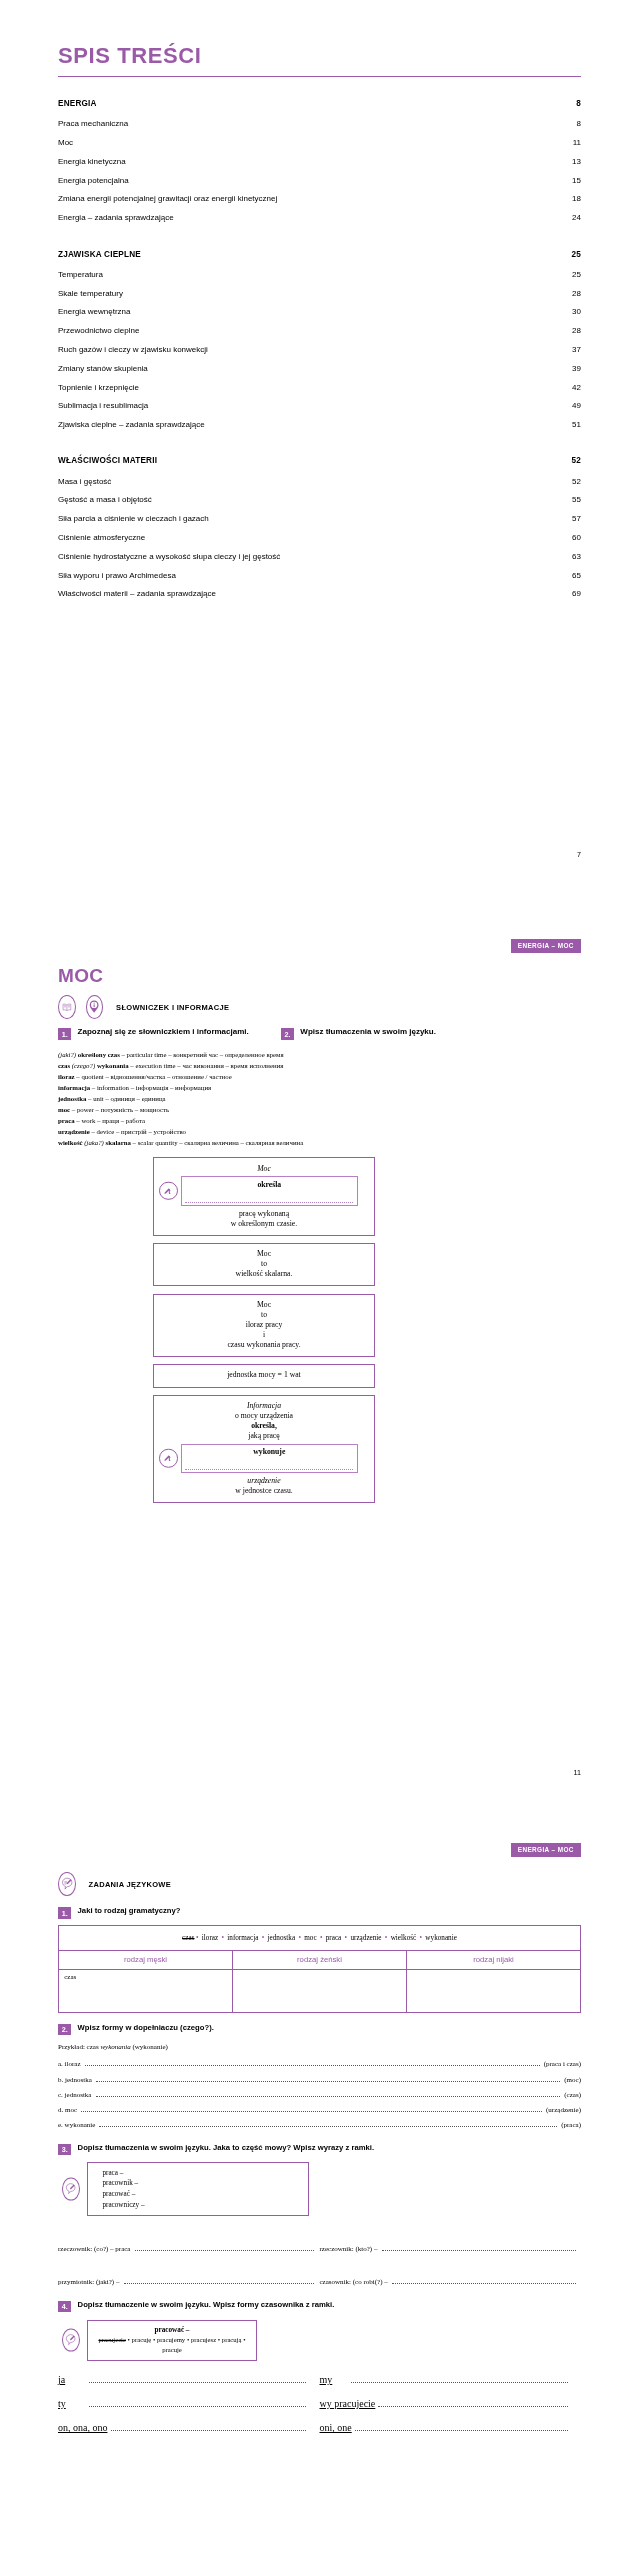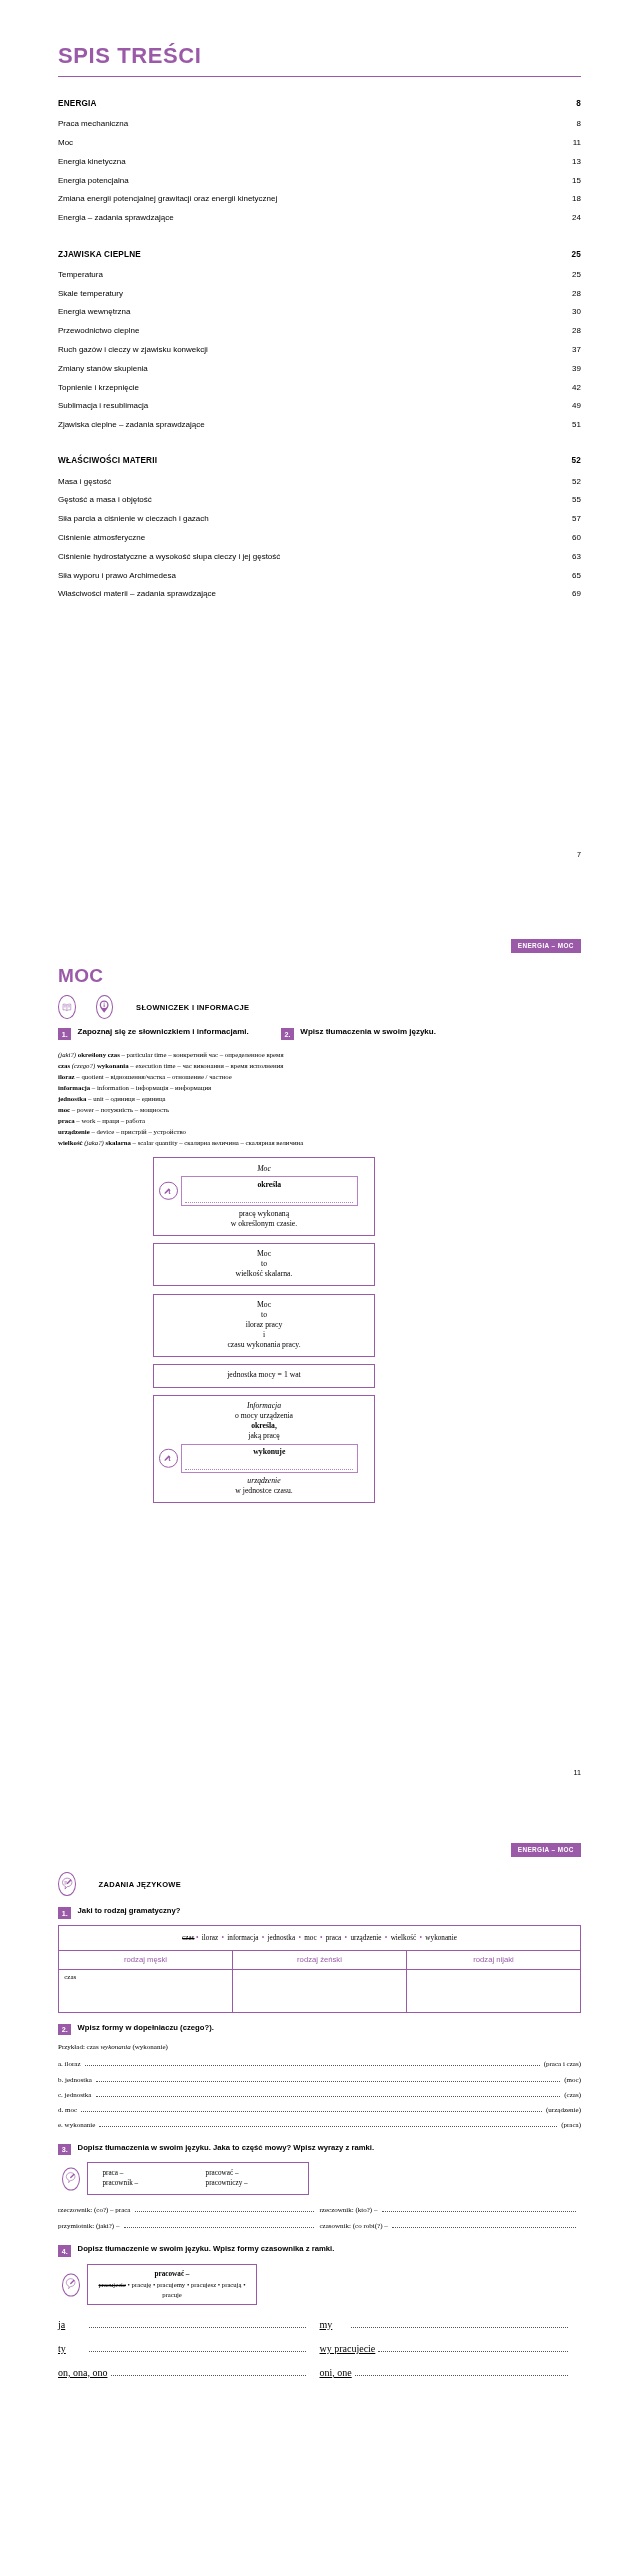--- a/index.html
+++ b/index.html
@@ -72,21 +72,21 @@
     color: #9a5aa8;
     font-size: 19px;
     font-weight: 700;
     letter-spacing: 0.3px;
     padding-top: 61px;
     margin: 0 0 8.2px 0;
   }
   .sec-head {
     display: flex;
     align-items: center;
-    gap: 20px;
+    gap: 10px;
     margin: 7.2px 0 9.3px 0;
     position: relative;
     z-index: 4;
   }
   .sec-head .sec-label {
     font-size: 7.5px;
     font-weight: 700;
     letter-spacing: 0.3px;
     margin-left: 3.1px;
   }
@@ -242,21 +242,21 @@
     border: 0.8px solid #9a5aa8;
     border-radius: 50%/50%;
     display: flex; align-items: center; justify-content: center;
   }
   .pairgrid {
     font-family: "Liberation Serif", serif;
     font-size: 7px;
     line-height: 2.3;
   }
   .pairgrid .prow { display: flex; }
-  .pairgrid .pcol { flex: 0 0 50%; display: flex; align-items: baseline; }
+  .pairgrid .pcol { flex: 0 0 50%; display: flex; align-items: baseline; margin-top: 17px; }
   .pairgrid .pcol .lead { flex: 0 0 auto; }
   .pairgrid .pcol .dots { flex: 1 1 auto; border-bottom: 0.6px dotted #555; margin: 0 5.2px 2.1px 4.1px; }
   .conjgrid {
     font-family: "Liberation Serif", serif;
     font-size: 10px;
     line-height: 2.4;
     text-decoration: underline;
   }
   .conjgrid .crow { display: flex; }
   .conjgrid .ccol { flex: 0 0 50%; display: flex; align-items: baseline; padding-right: 13.4px; }
@@ -628,21 +628,21 @@
     <span class="taskq">Dopisz tłumaczenia w swoim języku. Jaka to część mowy? Wpisz wyrazy z ramki.</span>
   </div>
 
   <div class="framebox" style="width:222px;text-align:left;padding-left:14.4px;">
     <span class="frame-badge">
       <svg width="11.3" height="13.4" viewBox="0 0 24 28" fill="none" stroke="#9a5aa8" stroke-width="1.3">
         <path d="M12 2.2C6.9 2.2 2.8 6 2.8 10.6c0 3.6 2.5 6.7 6 7.9l-1.1 5 4.2-4.6c5 0 9.3-3.6 9.3-8.3C21.2 6 17.1 2.2 12 2.2z"></path>
         <path d="M18.6 4.1l2.1 2.1-7.4 7.4-2.7.6.6-2.7z" fill="#9a5aa8" stroke="none"></path>
       </svg>
     </span>
-    <div style="display:flex;">
+    <div style="display:flex;flex-direction:column;">
       <div style="flex:0 0 52%;">
         <div>praca –</div>
         <div>pracownik –</div>
       </div>
       <div style="flex:1 1 auto;">
         <div>pracować –</div>
         <div>pracowniczy –</div>
       </div>
     </div>
   </div>

